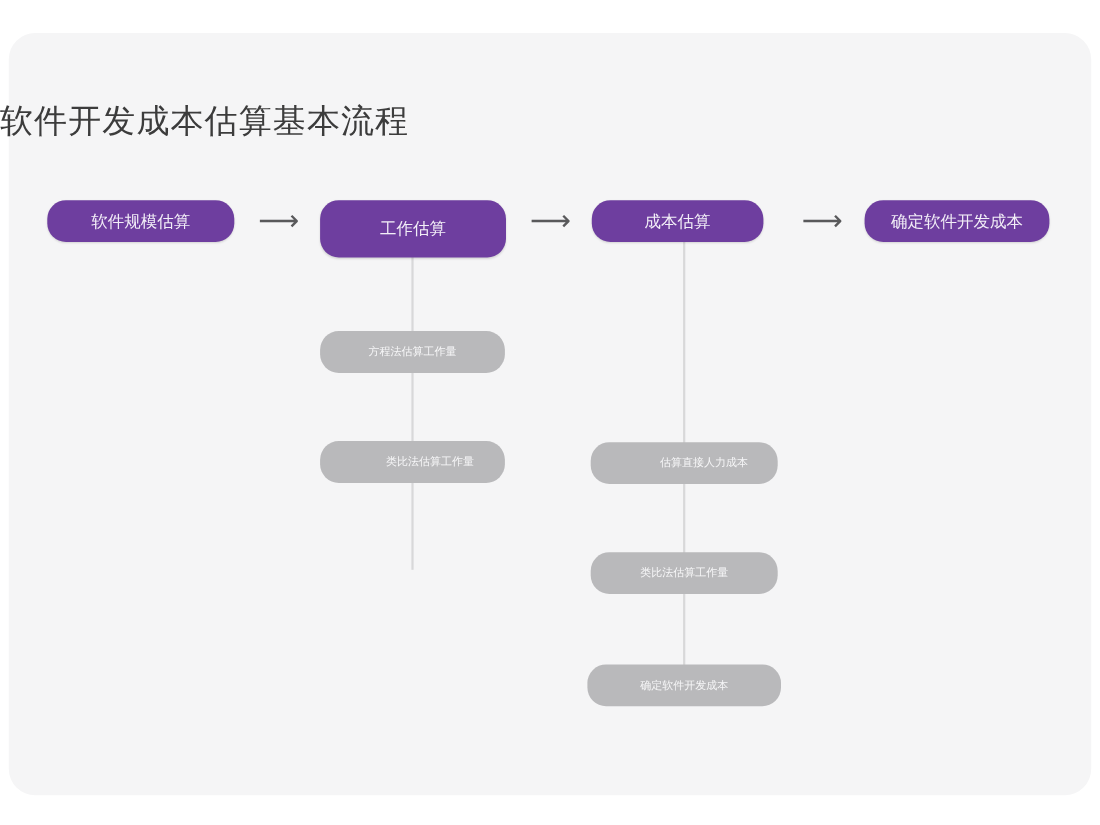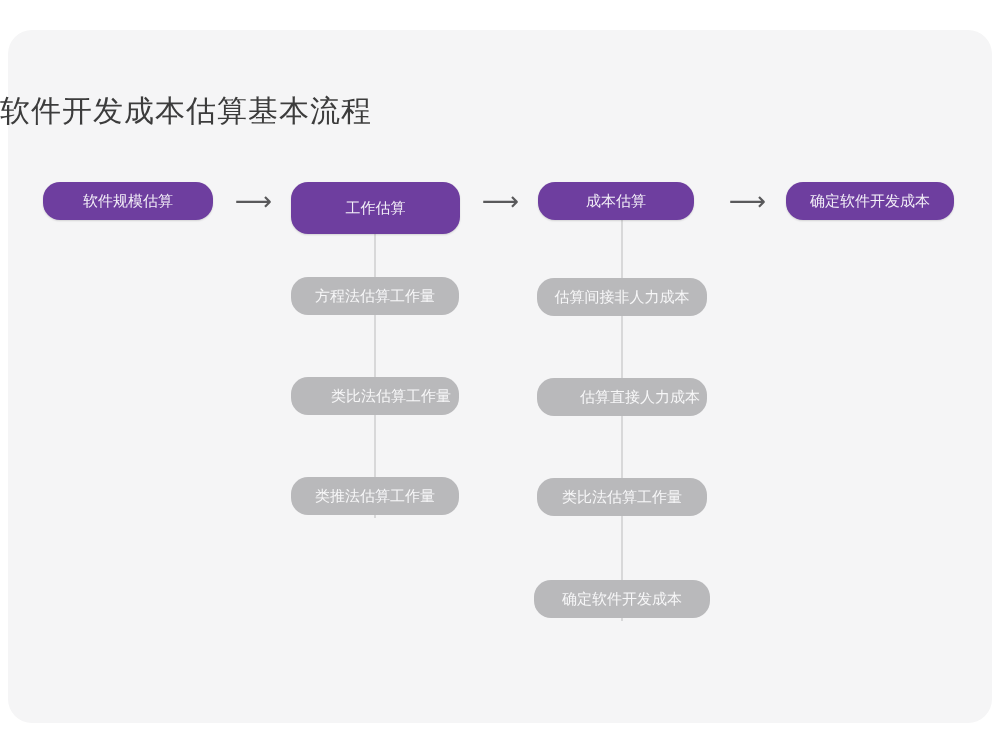--- a/index.html
+++ b/index.html
@@ -67,21 +67,22 @@
   .node.primary {
     background: #6e3e9f;
     color: #f2eef7;
     font-size: 15px;
     box-shadow: 0 1px 2px rgba(0,0,0,0.14);
   }
 
   .node.secondary {
     background: #b9b9bb;
     color: #f7f7f8;
-    font-size: 15px;
+    font-size: 10px;
+    margin-top: 24px;
   }
 
   
   .vline {
     position: absolute;
     width: 2px;
     background: #d8d8d9;
   }
 
   .arrow {
@@ -138,27 +139,21 @@
     </div>
 
     <div class="node secondary" style="left:291px; top:277px; width:168px; height:38px;">
       <span>方程法估算工作量</span>
     </div>
 
     <div class="node secondary" style="left:291px; top:377px; width:168px; height:38px;padding-left:32px;">
       <span>类比法估算工作量</span>
     </div>
 
-    <div class="node secondary" style="left:291px; top:477px; width:168px; height:38px;">
-      <span>类推法估算工作量</span>
-    </div>
 
-    <div class="node secondary" style="left:537px; top:278px; width:170px; height:38px;">
-      <span>估算间接非人力成本</span>
-    </div>
 
     <div class="node secondary" style="left:537px; top:378px; width:170px; height:38px;padding-left:36px;">
       <span>估算直接人力成本</span>
     </div>
 
     <div class="node secondary" style="left:537px; top:478px; width:170px; height:38px;">
       <span>类比法估算工作量</span>
     </div>
 
     <div class="node secondary" style="left:534px; top:580px; width:176px; height:38px;">

